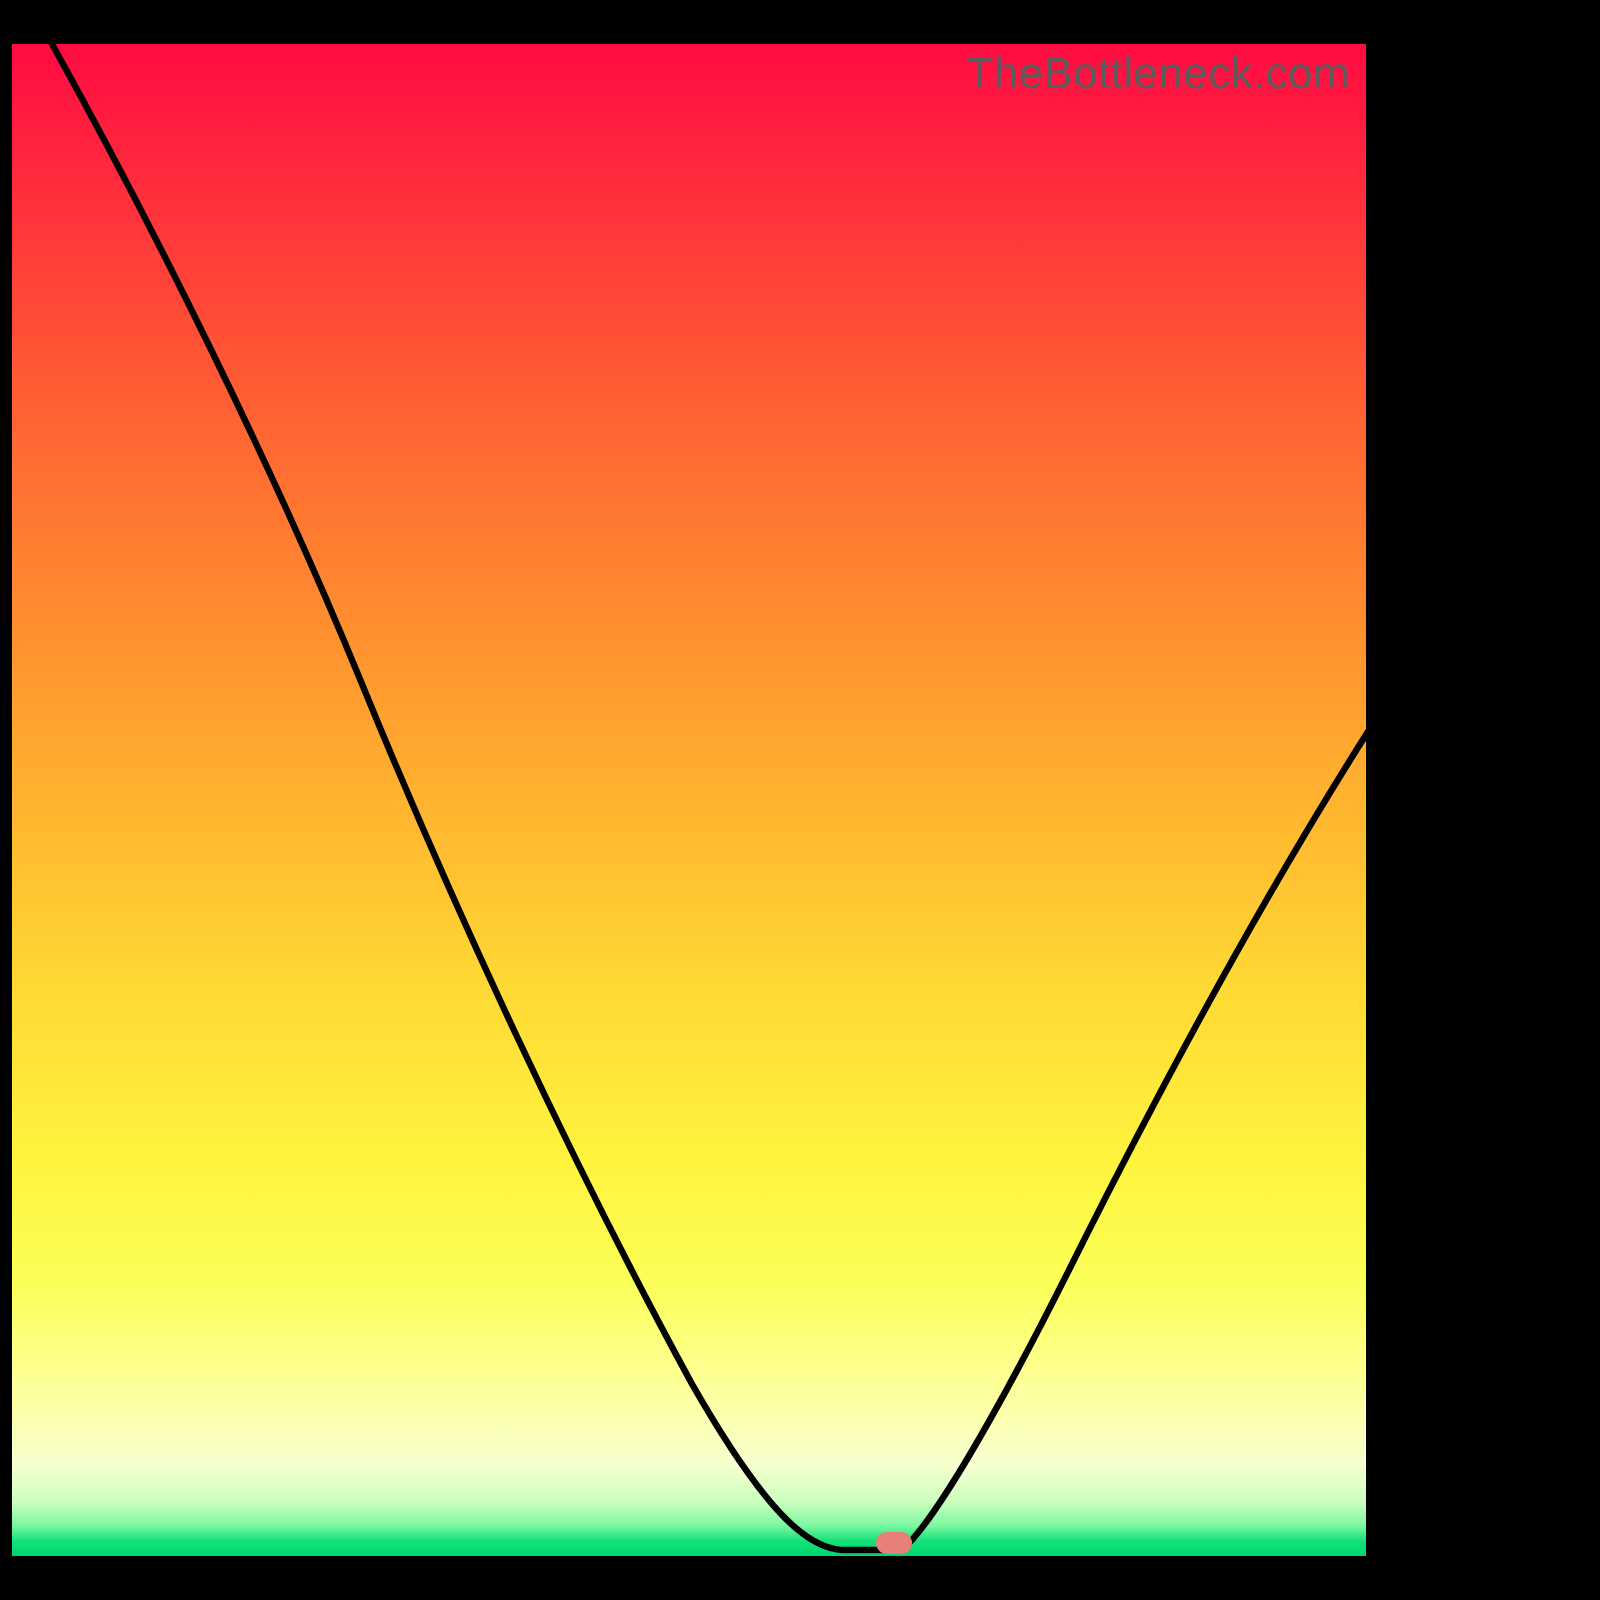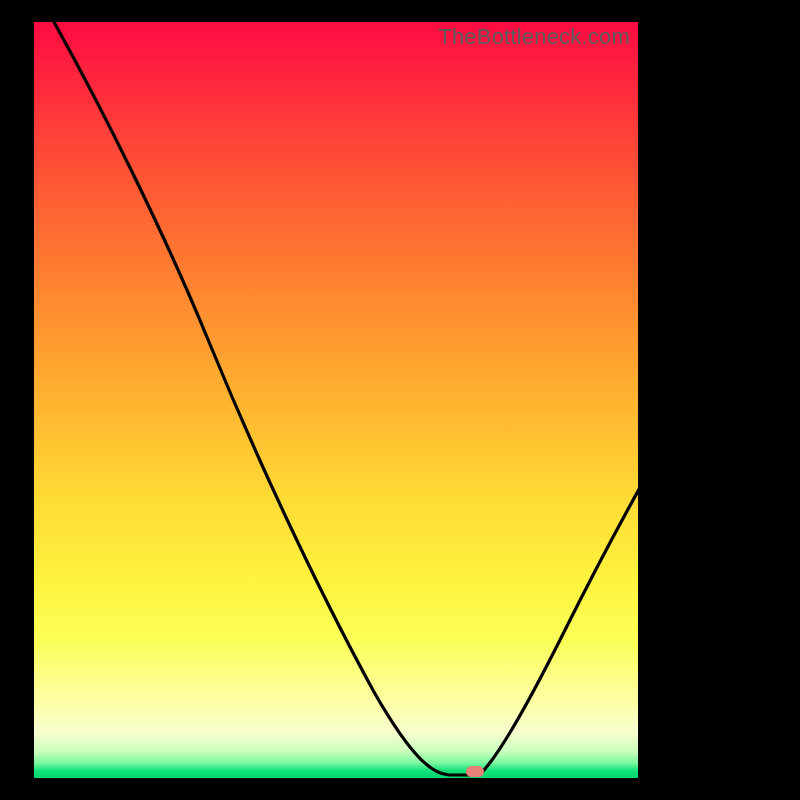--- a/index.html
+++ b/index.html
@@ -12,23 +12,23 @@
     font-family: Arial, Helvetica, sans-serif;
   }
   .frame {
     position: relative;
     width: 800px;
     height: 800px;
     background: #000;
   }
   .plot {
     position: absolute;
-    left: 34px;
+    left: 6px;
     top: 22px;
-    width: 604px;
+    width: 677px;
     height: 756px;
     background: linear-gradient(
       to bottom,
       #ff0b42 0%,
       #ff2f3c 10%,
       #ff5a34 22%,
       #ff8430 35%,
       #ffad2f 48%,
       #ffd834 62%,
       #fff43e 74%,

